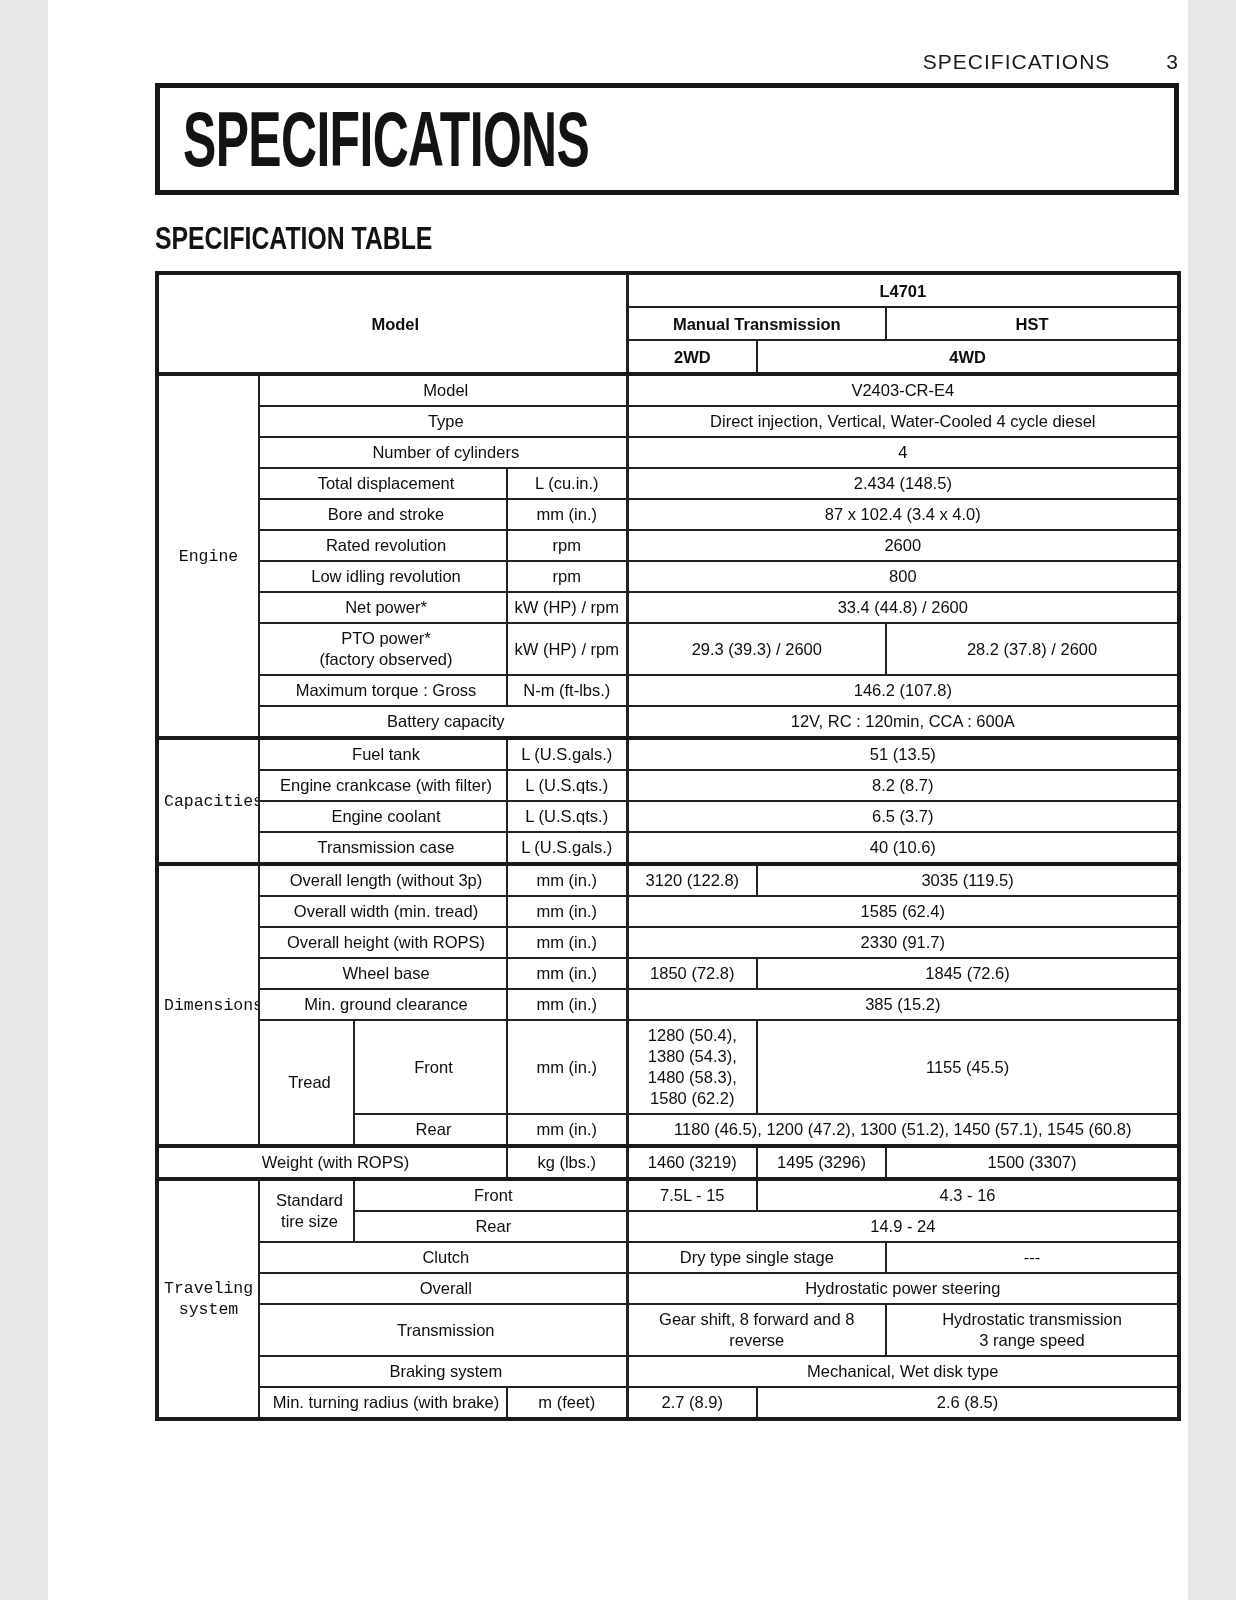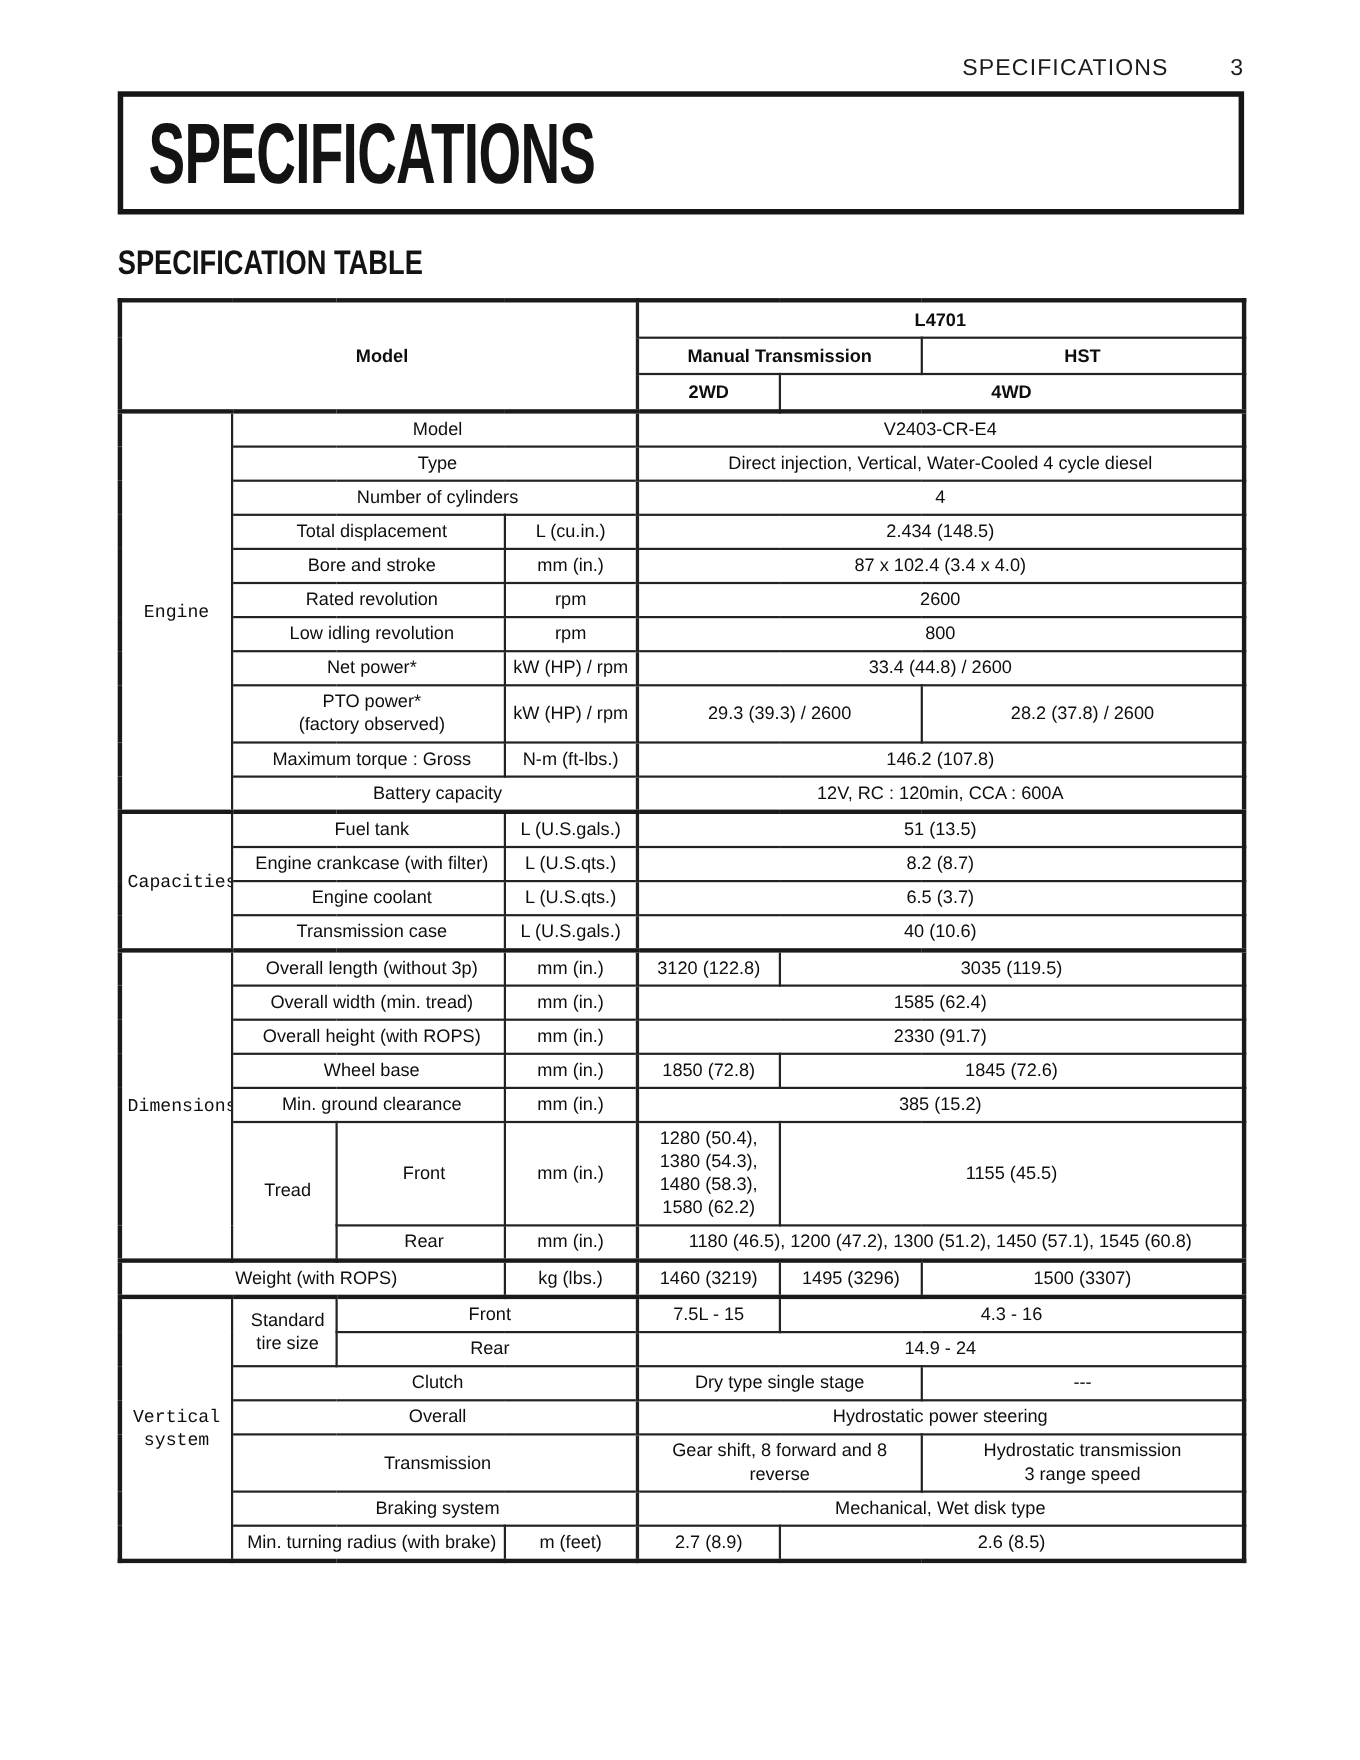--- a/index.html
+++ b/index.html
@@ -1,18 +1,18 @@
 <!DOCTYPE html>
 <html><head>
 <meta charset="utf-8">
 <style>
   html, body { margin: 0; padding: 0; background: #e8e8e8; }
   .page {
     position: relative;
-    width: 1236px;
+    width: 1140px;
     height: 1600px;
     margin: 0 auto;
     background: #ffffff;
     font-family: "Liberation Sans", "DejaVu Sans", sans-serif;
     color: #101010;
     overflow: hidden;
   }
   .content {
     position: absolute;
     left: 107px;
@@ -242,21 +242,21 @@
             <td colspan="3" class="vl">1180 (46.5), 1200 (47.2), 1300 (51.2), 1450 (57.1), 1545 (60.8)</td>
           </tr>
           <tr class="sec">
             <td colspan="3" class="lbl">Weight (with ROPS)</td>
             <td class="unit">kg (lbs.)</td>
             <td class="vl">1460 (3219)</td>
             <td>1495 (3296)</td>
             <td>1500 (3307)</td>
           </tr>
           <tr class="sec">
-            <td rowspan="7" class="cat">Vertical system</td>
+            <td rowspan="7" class="cat">Traveling system</td>
             <td rowspan="2" class="lbl">Standard tire size</td>
             <td colspan="2" class="lbl">Front</td>
             <td class="vl">7.5L - 15</td>
             <td colspan="2">4.3 - 16</td>
           </tr>
           <tr>
             <td colspan="2" class="lbl">Rear</td>
             <td colspan="3" class="vl">14.9 - 24</td>
           </tr>
           <tr>

